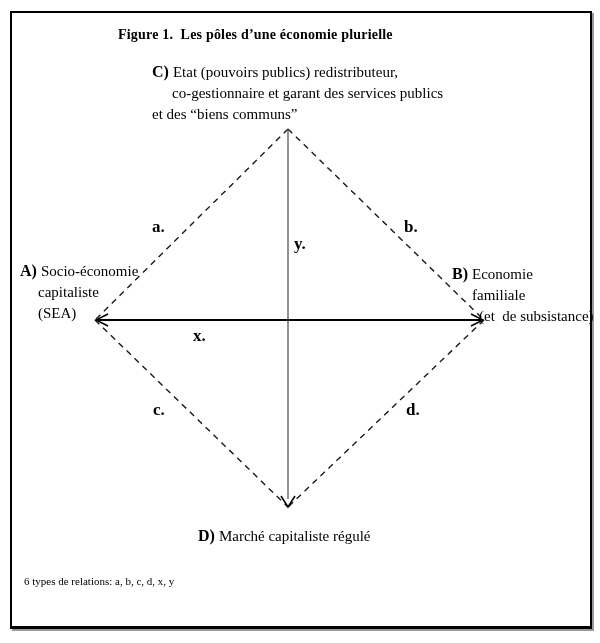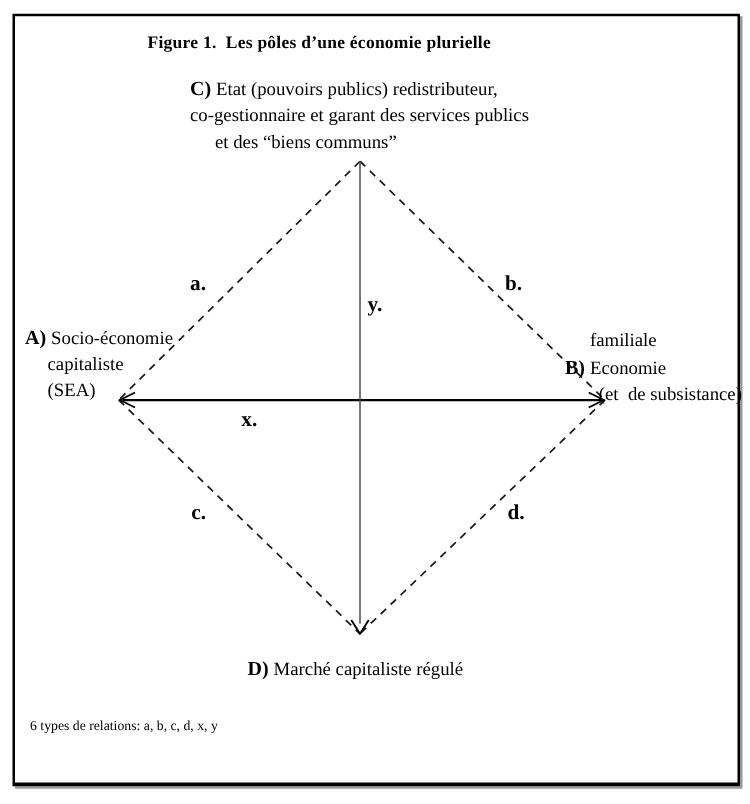--- a/index.html
+++ b/index.html
@@ -36,33 +36,33 @@
     <path d="M108 314 L96 320 L108 326"></path>
     <path d="M471 314 L483 320 L471 326"></path>
     <path d="M281 496 L288 507 L295 496"></path>
   </g>
 </svg>
 
 <div class="txt title" style="left:118px;top:27px;">Figure 1.  Les pôles d’une économie plurielle</div>
 
 <div class="txt pole" style="left:152px;top:61px;">
   <div><span class="pkey">C)</span><span>Etat (pouvoirs publics) redistributeur,</span></div>
-  <div style="">co-gestionnaire et garant des services publics</div>
-  <div style="margin-left:20px;">et des “biens communs”</div>
+  <div style="margin-left:20px;">co-gestionnaire et garant des services publics</div>
+  <div style="">et des “biens communs”</div>
 </div>
 
 <div class="txt pole" style="left:20px;top:260px;">
   <div><span class="pkey">A)</span><span>Socio-économie</span></div>
   <div style="margin-left:18px;">capitaliste</div>
   <div style="margin-left:18px;">(SEA)</div>
 </div>
 
 <div class="txt pole" style="left:452px;top:263px;">
+  <div><span class="pkey">B)</span><span>Economie</span></div>
   <div style="margin-left:20px;">familiale</div>
-  <div><span class="pkey">B)</span><span>Economie</span></div>
   <div style="margin-left:27px;" class="pre">(et  de subsistance)</div>
 </div>
 
 <div class="txt pole" style="left:198px;top:525px;">
   <span class="pkey">D)</span><span>Marché capitaliste régulé</span>
 </div>
 
 <div class="txt rel" style="left:152px;top:217px;">a.</div>
 <div class="txt rel" style="left:404px;top:217px;">b.</div>
 <div class="txt rel" style="left:294px;top:234px;">y.</div>

